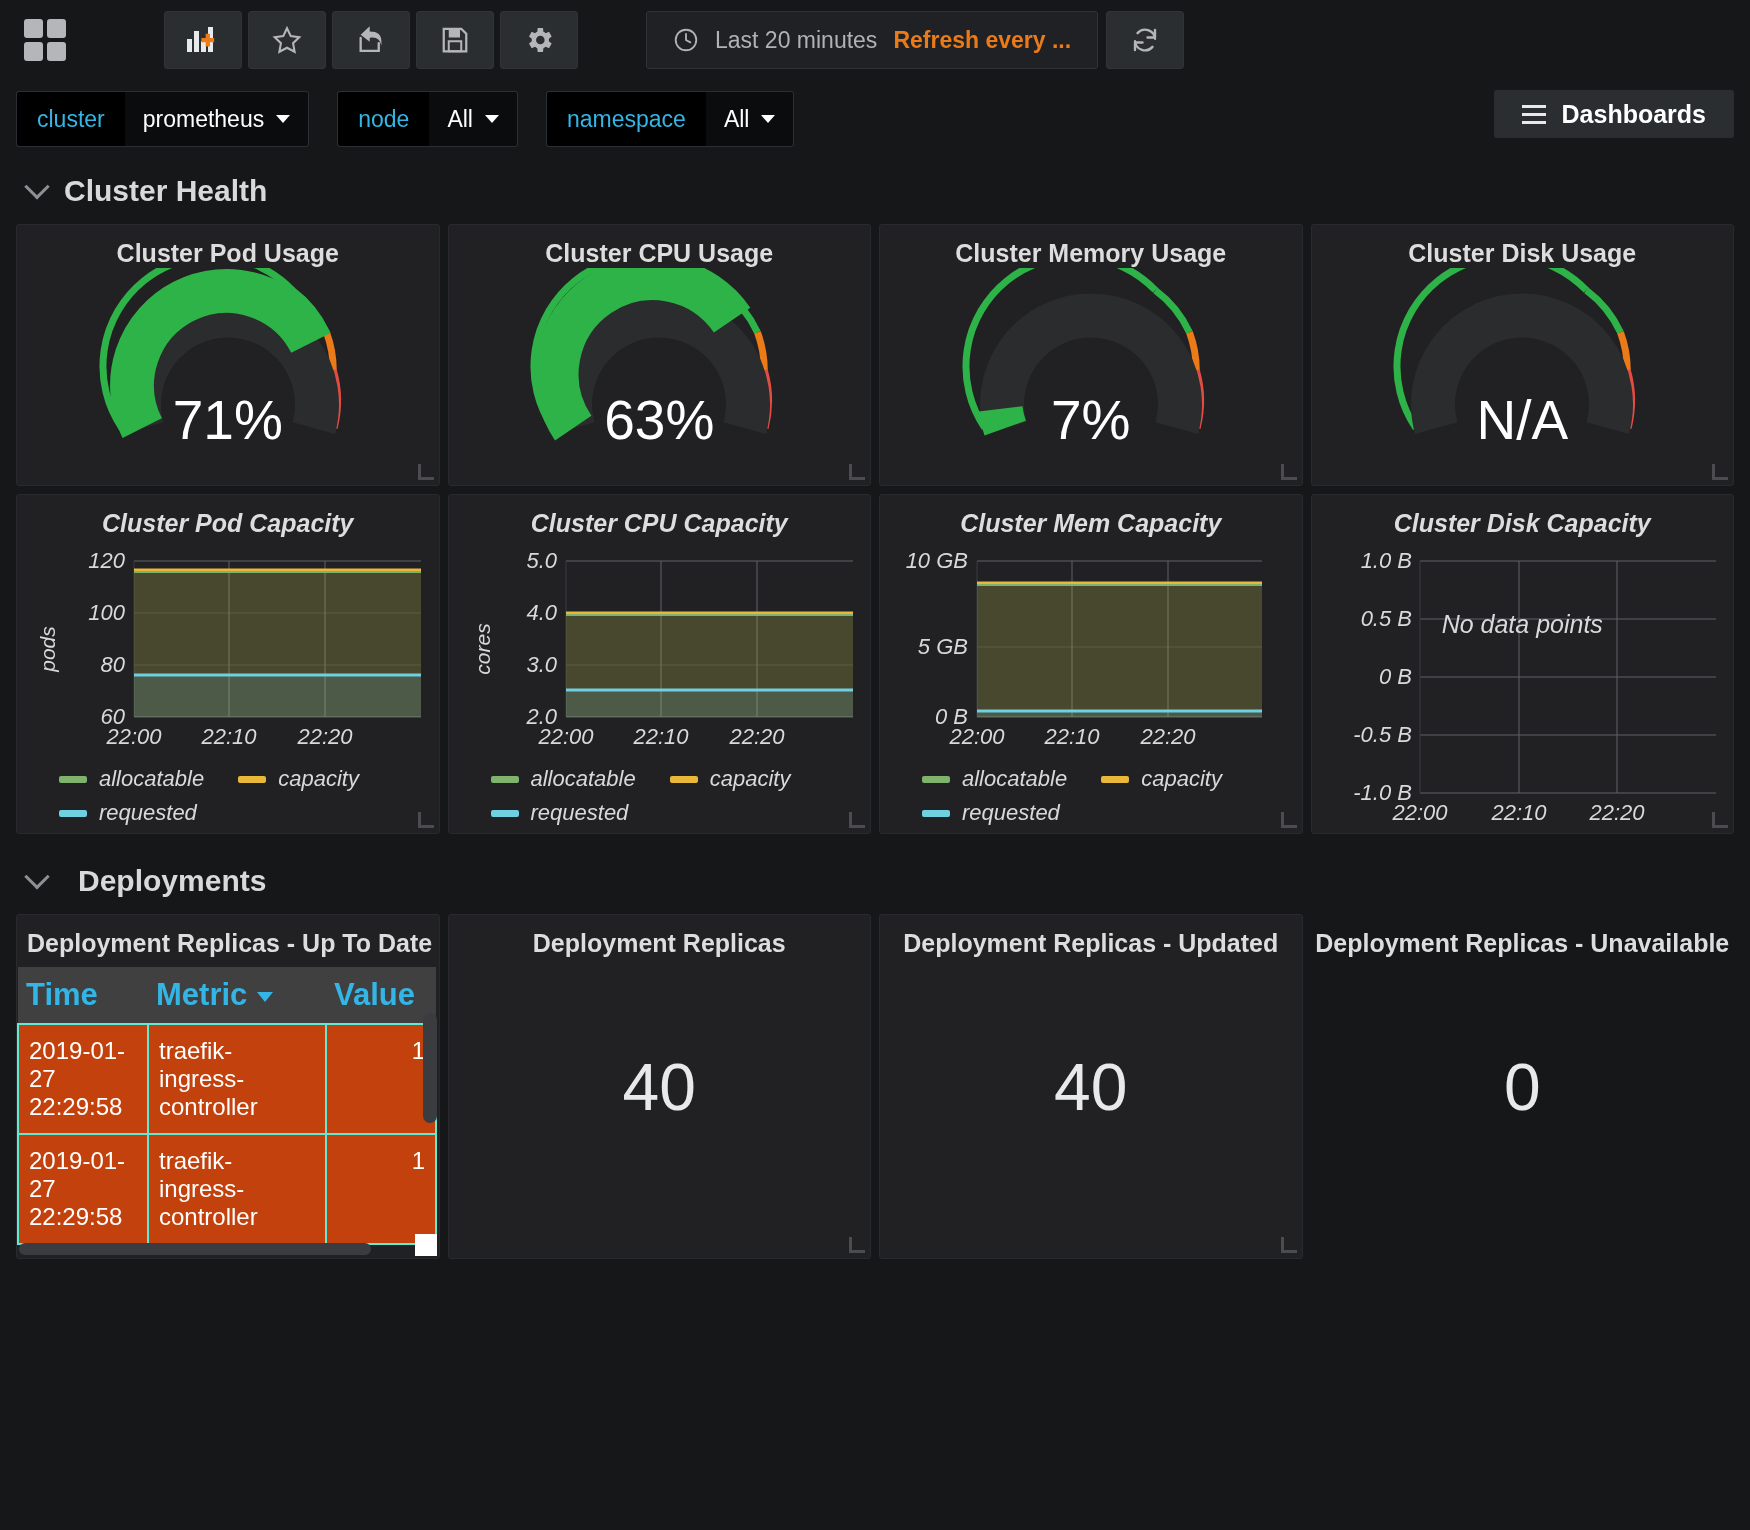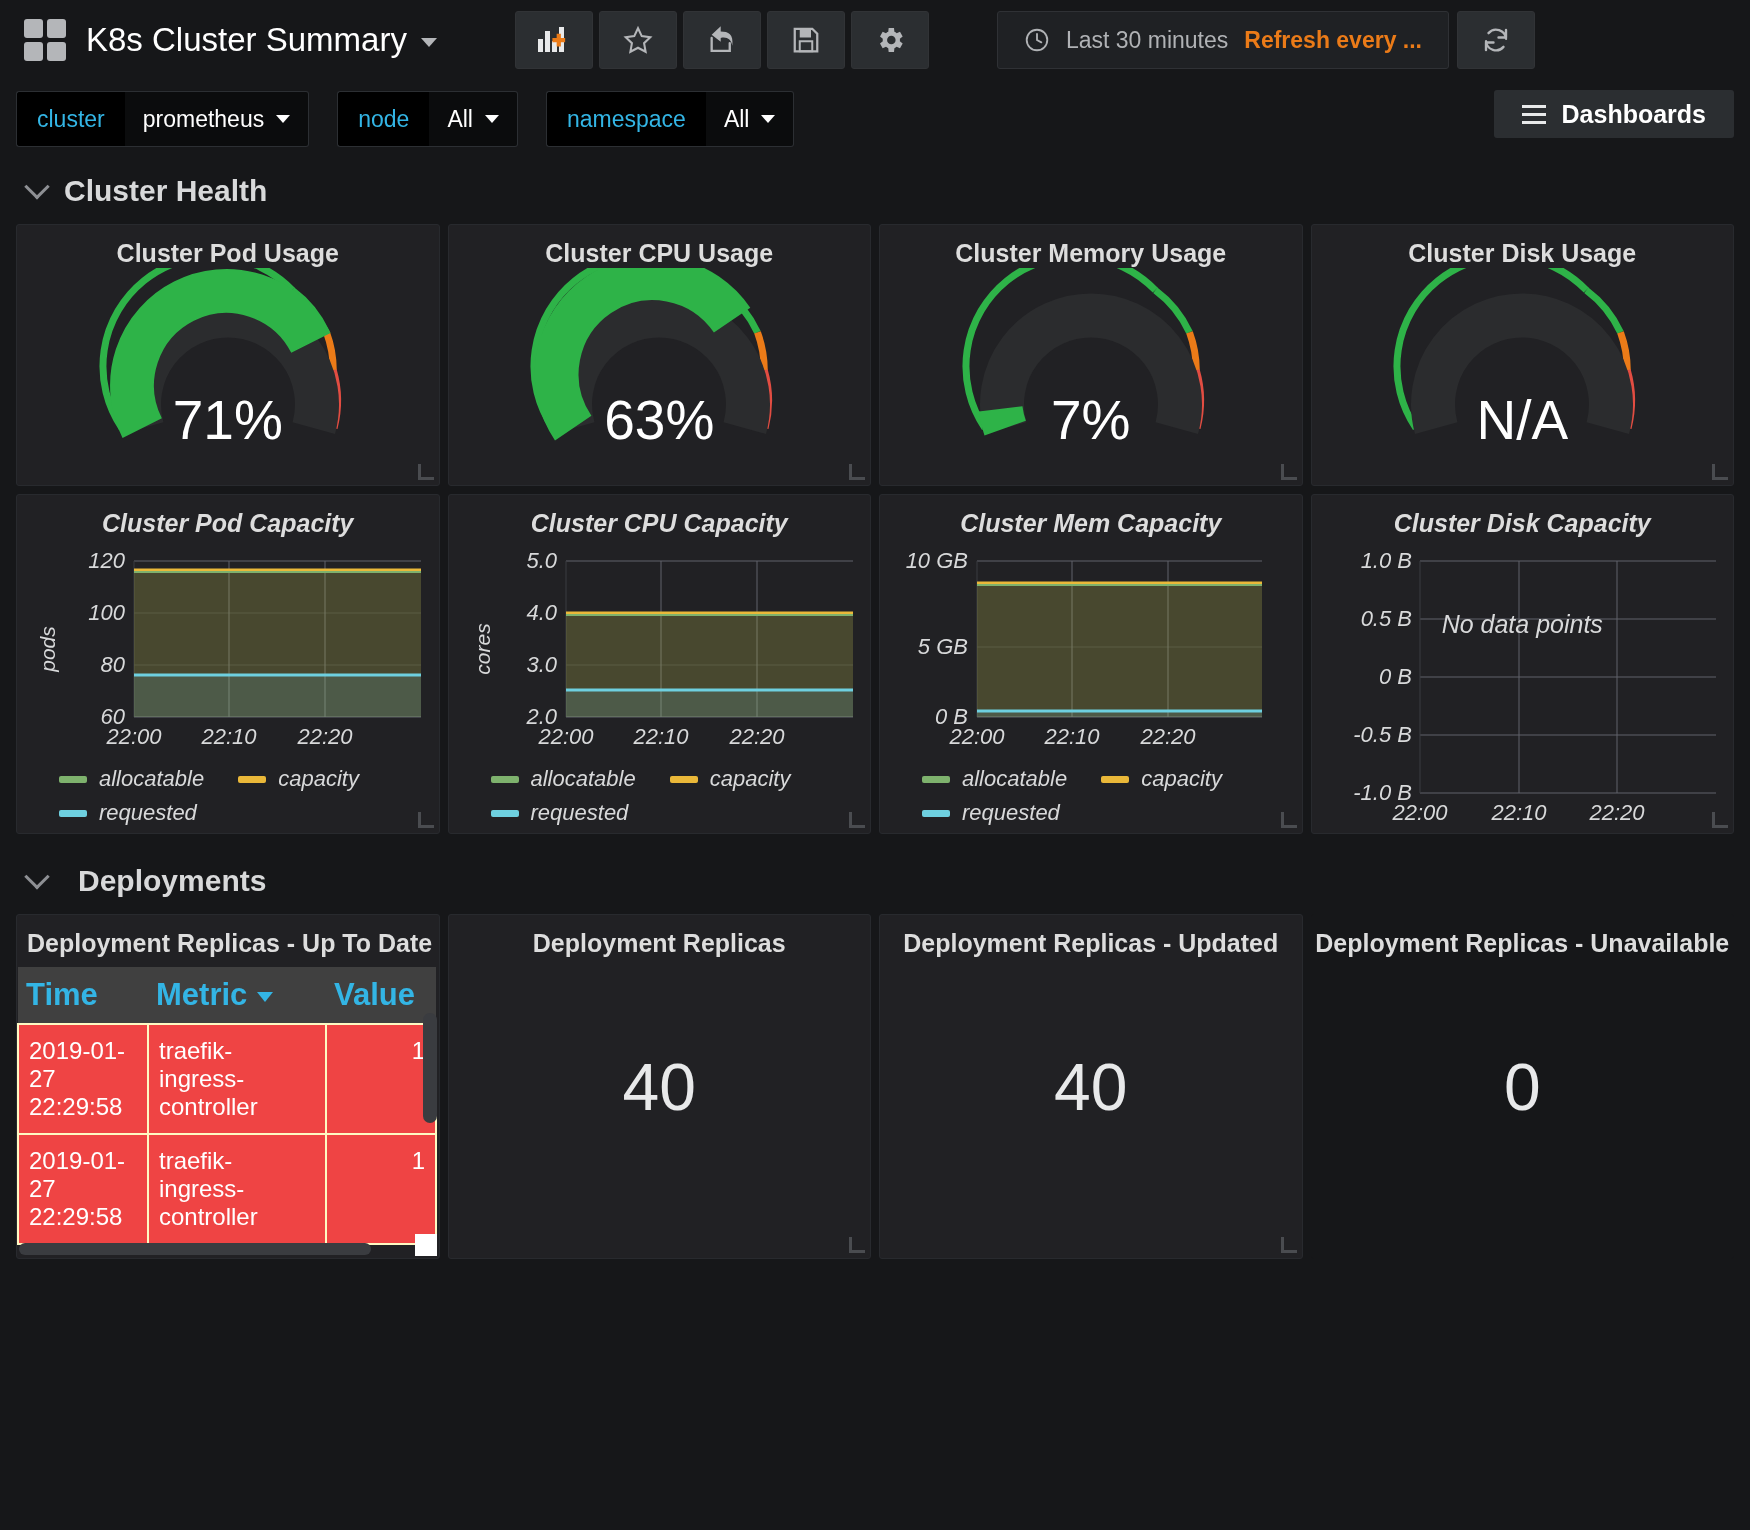--- a/index.html
+++ b/index.html
@@ -280,26 +280,26 @@
   table.gtable thead th .sortcaret {
     display: inline-block;
     width: 0; height: 0;
     border-left: 8px solid transparent;
     border-right: 8px solid transparent;
     border-top: 10px solid #33b5e5;
     margin-left: 10px;
     vertical-align: middle;
   }
   table.gtable td {
-    background: #ef4444;
+    background: #c2410c;
     color: #ffffff;
     font-size: 24px;
     padding: 12px 10px;
     vertical-align: top;
-    border: 2px solid #fef9c3;
+    border: 2px solid #5eead4;
     word-wrap: break-word;
   }
   table.gtable td.val { text-align: right; }
   th.c-time, td.c-time { width: 130px; }
   th.c-metric, td.c-metric { width: 178px; }
   th.c-value, td.c-value { width: 110px; }
 
   .vscroll {
     position: absolute;
     right: 2px; top: 98px;
@@ -323,23 +323,20 @@
 </style>
 </head>
 <body>
 
 <div class="navbar">
   <div class="dash-icon">
     <i></i>
       <i></i>
       <i></i>
       <i></i>
-  </div>
-  <div class="dash-title">
-    <span>K8s Cluster Summary</span><span class="caret-dn"></span>
   </div>
 
   <div class="nav-btns">
     <div class="nav-btn">
       <svg width="34" height="30" viewBox="0 0 34 30">
         <rect x="1" y="14" width="5" height="13" fill="#e8e9ea"></rect>
         <rect x="8" y="6" width="5" height="21" fill="#e8e9ea"></rect>
         <rect x="15" y="16" width="5" height="11" fill="#e8e9ea"></rect>
         <rect x="22" y="2" width="5" height="25" fill="#e8e9ea"></rect>
         <path d="M24 14h5v-5h5v5h5v5h-5v5h-5v-5h-5z" transform="translate(-5,1) scale(0.85)" fill="#eb7b18"></path>
@@ -368,21 +365,21 @@
         <path fill="#b4b6b9" d="M19.4 13a7.6 7.6 0 000-2l2.1-1.6-2-3.5-2.5 1a7.6 7.6 0 00-1.7-1L15 3H11l-.3 2.9a7.6 7.6 0 00-1.7 1l-2.5-1-2 3.5L6.6 11a7.6 7.6 0 000 2l-2.1 1.6 2 3.5 2.5-1a7.6 7.6 0 001.7 1L11 21h4l.3-2.9a7.6 7.6 0 001.7-1l2.5 1 2-3.5zM13 15.2A3.2 3.2 0 1116.2 12 3.2 3.2 0 0113 15.2z"></path>
       </svg>
     </div>
   </div>
 
   <div class="time-picker">
     <svg width="26" height="26" viewBox="0 0 24 24">
       <circle cx="12" cy="12" r="9.5" fill="none" stroke="#b0b2b5" stroke-width="1.7"></circle>
       <path d="M12 6.5V12l4 2.2" fill="none" stroke="#b0b2b5" stroke-width="1.7" stroke-linecap="round"></path>
     </svg>
-    <span class="tp-range">Last 30 minutes</span>
+    <span class="tp-range">Last 20 minutes</span>
     <span class="tp-refresh">Refresh every ...</span>
   </div>
   <div class="refresh-btn">
     <svg width="30" height="30" viewBox="0 0 24 24">
       <path d="M20 11a8 8 0 00-14-4.5" fill="none" stroke="#b4b6b9" stroke-width="1.9" stroke-linecap="round"></path>
       <path d="M4 13a8 8 0 0014 4.5" fill="none" stroke="#b4b6b9" stroke-width="1.9" stroke-linecap="round"></path>
       <path d="M20 4v6h-6" fill="none" stroke="#b4b6b9" stroke-width="1.9" stroke-linecap="round" stroke-linejoin="round"></path>
       <path d="M4 20v-6h6" fill="none" stroke="#b4b6b9" stroke-width="1.9" stroke-linecap="round" stroke-linejoin="round"></path>
     </svg>
   </div>

